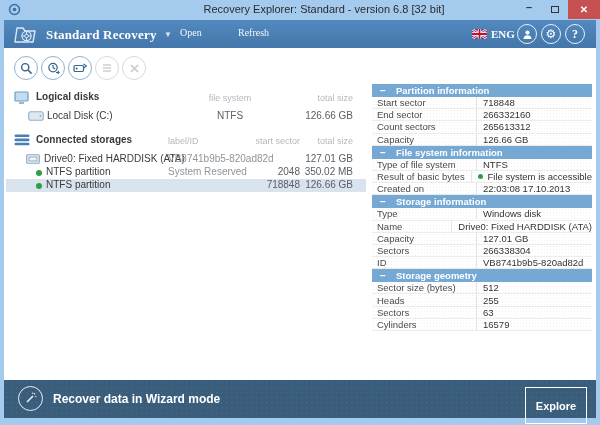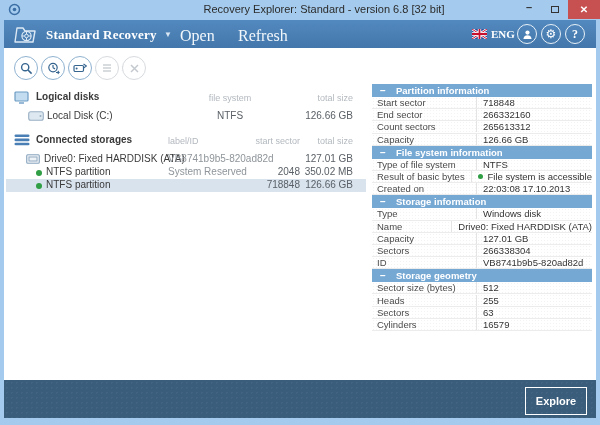--- a/index.html
+++ b/index.html
@@ -26,21 +26,21 @@
   .win-btn.close { width:32px; background:#c75050; color:#fff; font-weight:bold; font-size:10px; }
   
   .header {
     position:absolute; left:4px; top:20px; width:592px; height:28px;
     background:linear-gradient(#5289be, #4477ab);
     font-family:Liberation Serif, serif;
   }
   .logo { position:absolute; left:8px; top:2px; width:27px; height:24px; }
   .app-name { position:absolute; left:42px; top:7px; font-size:13px; font-weight:bold; color:#fff; letter-spacing:.2px; }
   .menu-arrow { position:absolute; left:160px; top:10px; font-size:8px; color:#d9e6f3; }
-  .menu-item { position:absolute; top:7px; font-size:16px; color:#f2f7fb; cursor:default; }
+  .menu-item { position:absolute; top:7px; font-size:10px; color:#f2f7fb; cursor:default; }
   .menu-open { left:176px; }
   .menu-refresh { left:217px;margin-left:17px; }
   .menu-about { left:264px;margin-top:28px; }
   .lang { position:absolute; left:468px; top:8px; display:flex; align-items:center; gap:4px; }
   .flag { width:15px; height:10px; display:block; }
   .lang-label { font-size:11px; font-weight:bold; color:#fff; }
   .hdr-circle {
     position:absolute; top:4px; width:20px; height:20px; border:1.5px solid #e8f1f8;
     border-radius:50%; display:flex; align-items:center; justify-content:center; color:#fff;
   }
@@ -91,21 +91,21 @@
   .footer {
     position:absolute; left:4px; top:380px; width:592px; height:38px; background:#3a5d7c;
     background-image: radial-gradient(rgba(255,255,255,0.04) 1px, transparent 1px);
     background-size:5px 5px;
   }
   .wizard-btn { position:absolute; left:14px; top:6px; display:flex; align-items:center; gap:10px; cursor:default; }
   .wand-circle { width:25px; height:25px; border:1.5px solid #e8eff5; border-radius:50%;
     display:flex; align-items:center; justify-content:center; }
   .wizard-label { font-size:12px; font-weight:bold; color:#fff; }
   .explore-btn {
-    position:absolute; right:9px; top:7px; width:62px; height:28px; border:1px solid #fff;
+    position:absolute; right:9px; top:7px; width:62px; height:37px; border:1px solid #fff;
     color:#fff; font-size:11px; font-weight:bold; display:flex; align-items:center; justify-content:center;
     background:transparent; cursor:default;
   }
   svg { display:block; }
 </style>
 </head>
 <body>
 
 <div class="titlebar">
   <span class="title-icon">
@@ -367,14 +367,25 @@
     </div>
     <div class="drow">
       <div class="dlabel">Cylinders</div>
       <div class="dvalue">16579</div>
     </div>
 
   </div>
 </div>
 
 <div class="footer">
+  <div class="wizard-btn">
+    <span class="wand-circle">
+      <svg width="13" height="13" viewBox="0 0 13 13">
+        <line x1="3" y1="10" x2="9" y2="4" stroke="#e8eff5" stroke-width="1.6"></line>
+        <line x1="9.8" y1="1.2" x2="11" y2="2.4" stroke="#e8eff5" stroke-width="1.2"></line>
+        <line x1="11.2" y1="4.4" x2="12.4" y2="4.4" stroke="#e8eff5" stroke-width="1"></line>
+        <line x1="8.6" y1="1.8" x2="8.6" y2="0.6" stroke="#e8eff5" stroke-width="1"></line>
+      </svg>
+    </span>
+    <span class="wizard-label">Recover data in Wizard mode</span>
+  </div>
   <button class="explore-btn">Explore</button>
 </div>
 
 </body></html>

